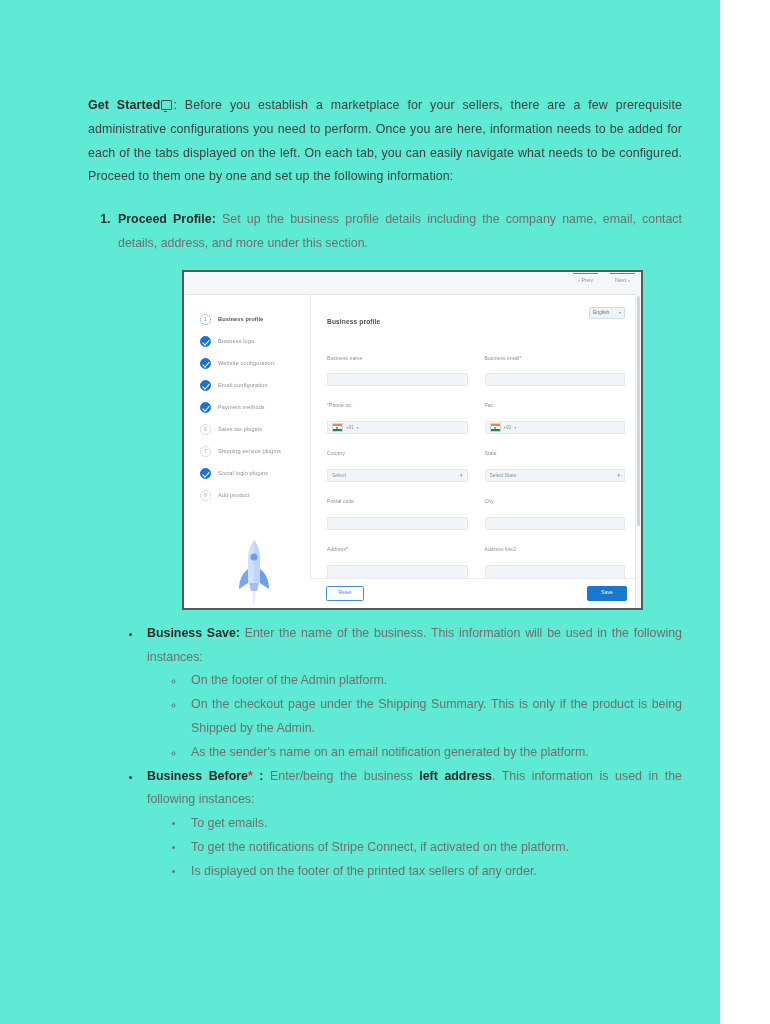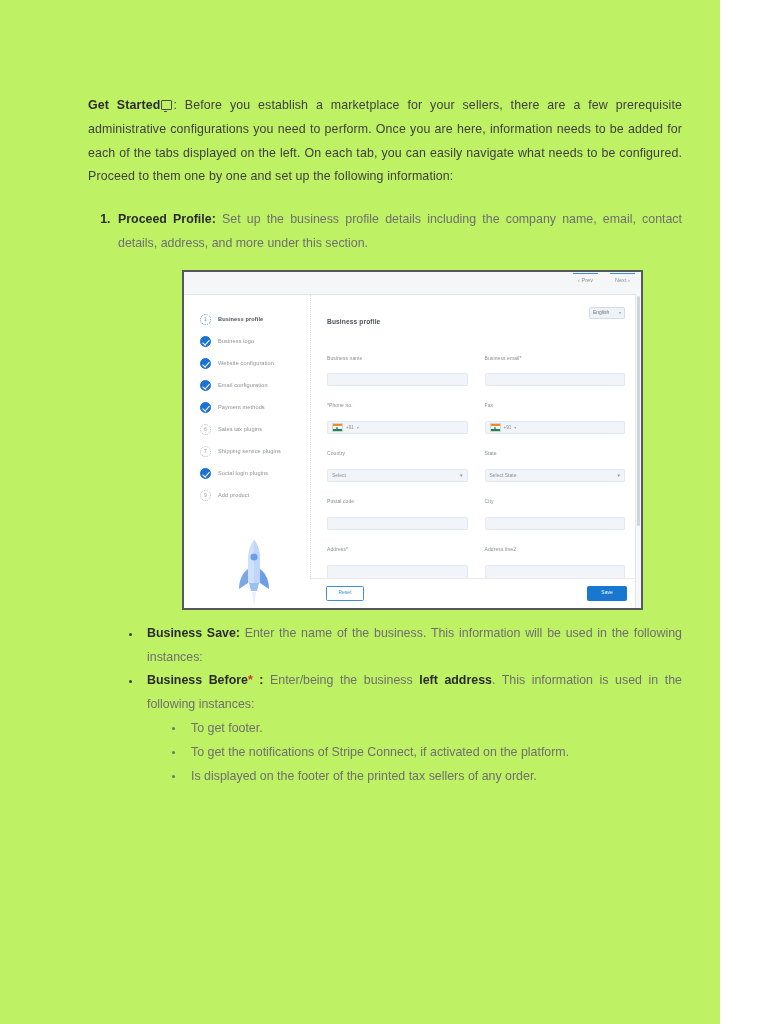--- a/index.html
+++ b/index.html
@@ -14,21 +14,21 @@
     color: #3c3c3c;
     position: relative;
     overflow: hidden;
   }
 
   .page {
     position: absolute;
     left: 0; top: 0;
     width: 720px;
     height: 1024px;
-    background: #bef264;
+    background: #5eead4;
   }
 
   
   .doc-body {
     position: absolute;
     left: 88px;
     top: 94px;
     width: 594px;
   }
 
@@ -653,25 +653,30 @@
           <div class="fig-scrollbar">
             <div class="thumb"></div>
           </div>
         </div>
       </li>
     </ol>
 
     <ul class="lvl2">
       <li>
         <span class="jb"><span class="b">Business Save:</span><span> Enter the name of the business. This information will be used in the following instances:</span></span>
+        <ul class="lvl3">
+          <li>On the footer of the Admin platform.</li>
+          <li>On the checkout page under the Shipping Summary. This is only if the product is being Shipped by the Admin.</li>
+          <li>As the sender's name on an email notification generated by the platform.</li>
+        </ul>
       </li>
       <li>
         <span class="b">Business Before</span><span class="redstar">*</span><span class="b"> :</span><span> Enter/being the business </span><span class="b">left address</span><span>. This information is used in the following instances:</span>
         <ul class="lvl3b">
-          <li>To get footer.</li>
+          <li>To get emails.</li>
           <li>To get the notifications of Stripe Connect, if activated on the platform.</li>
           <li>Is displayed on the footer of the printed tax sellers of any order.</li>
         </ul>
       </li>
     </ul>
 
   </div>
 </div>
 
 </body></html>

